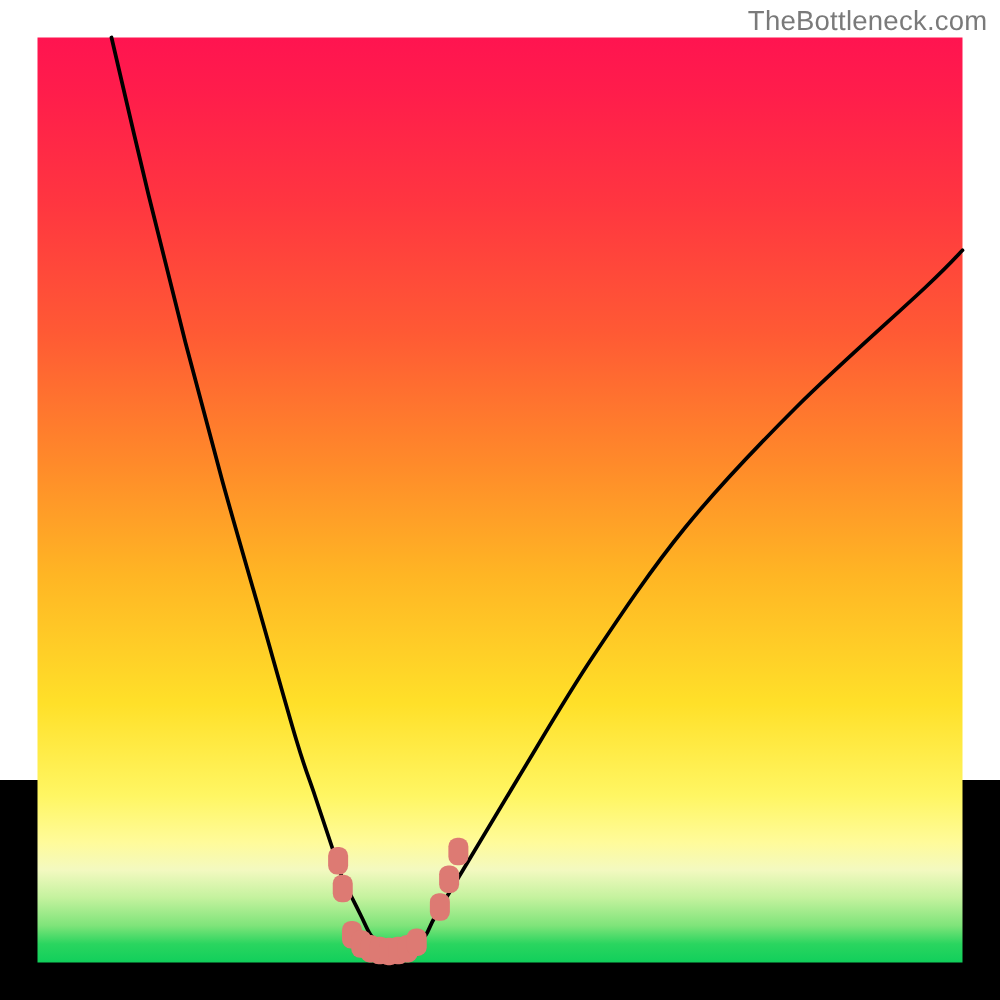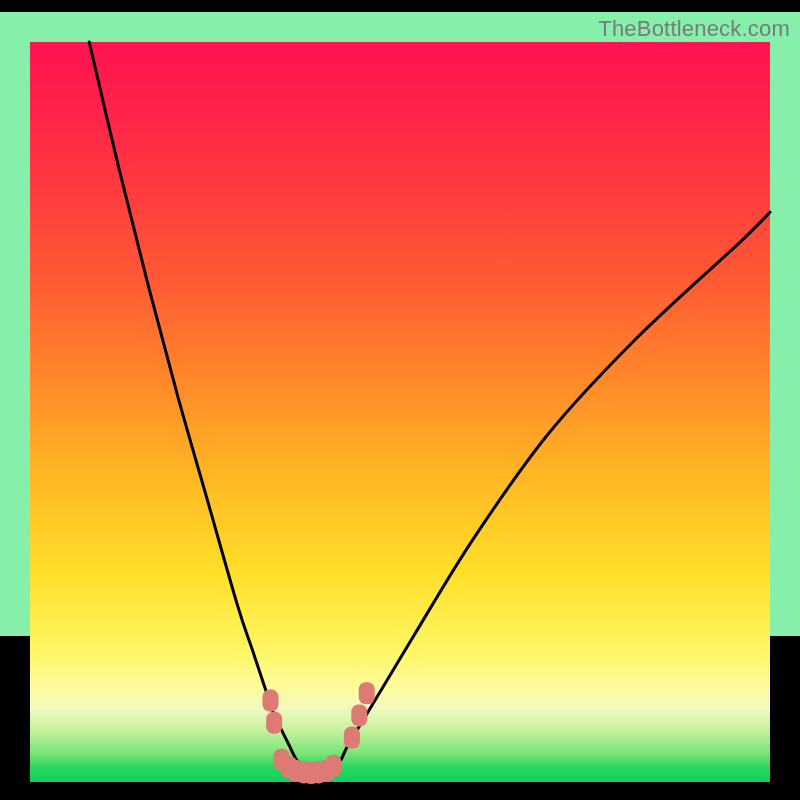--- a/index.html
+++ b/index.html
@@ -7,24 +7,24 @@
     padding: 0;
     width: 800px;
     height: 800px;
     background: #000;
     overflow: hidden;
     font-family: Arial, Helvetica, sans-serif;
   }
   .frame {
     position: absolute;
     left: 0;
-    top: 12px;
+    top: 0;
     width: 800px;
     height: 624px;
-    background: #86efac;
+    background: #ffffff;
   }
   .plot {
     position: absolute;
     left: 30px;
     top: 30px;
     width: 740px;
     height: 740px;
     
     background: linear-gradient(to bottom,
       #ff1450 0%,

